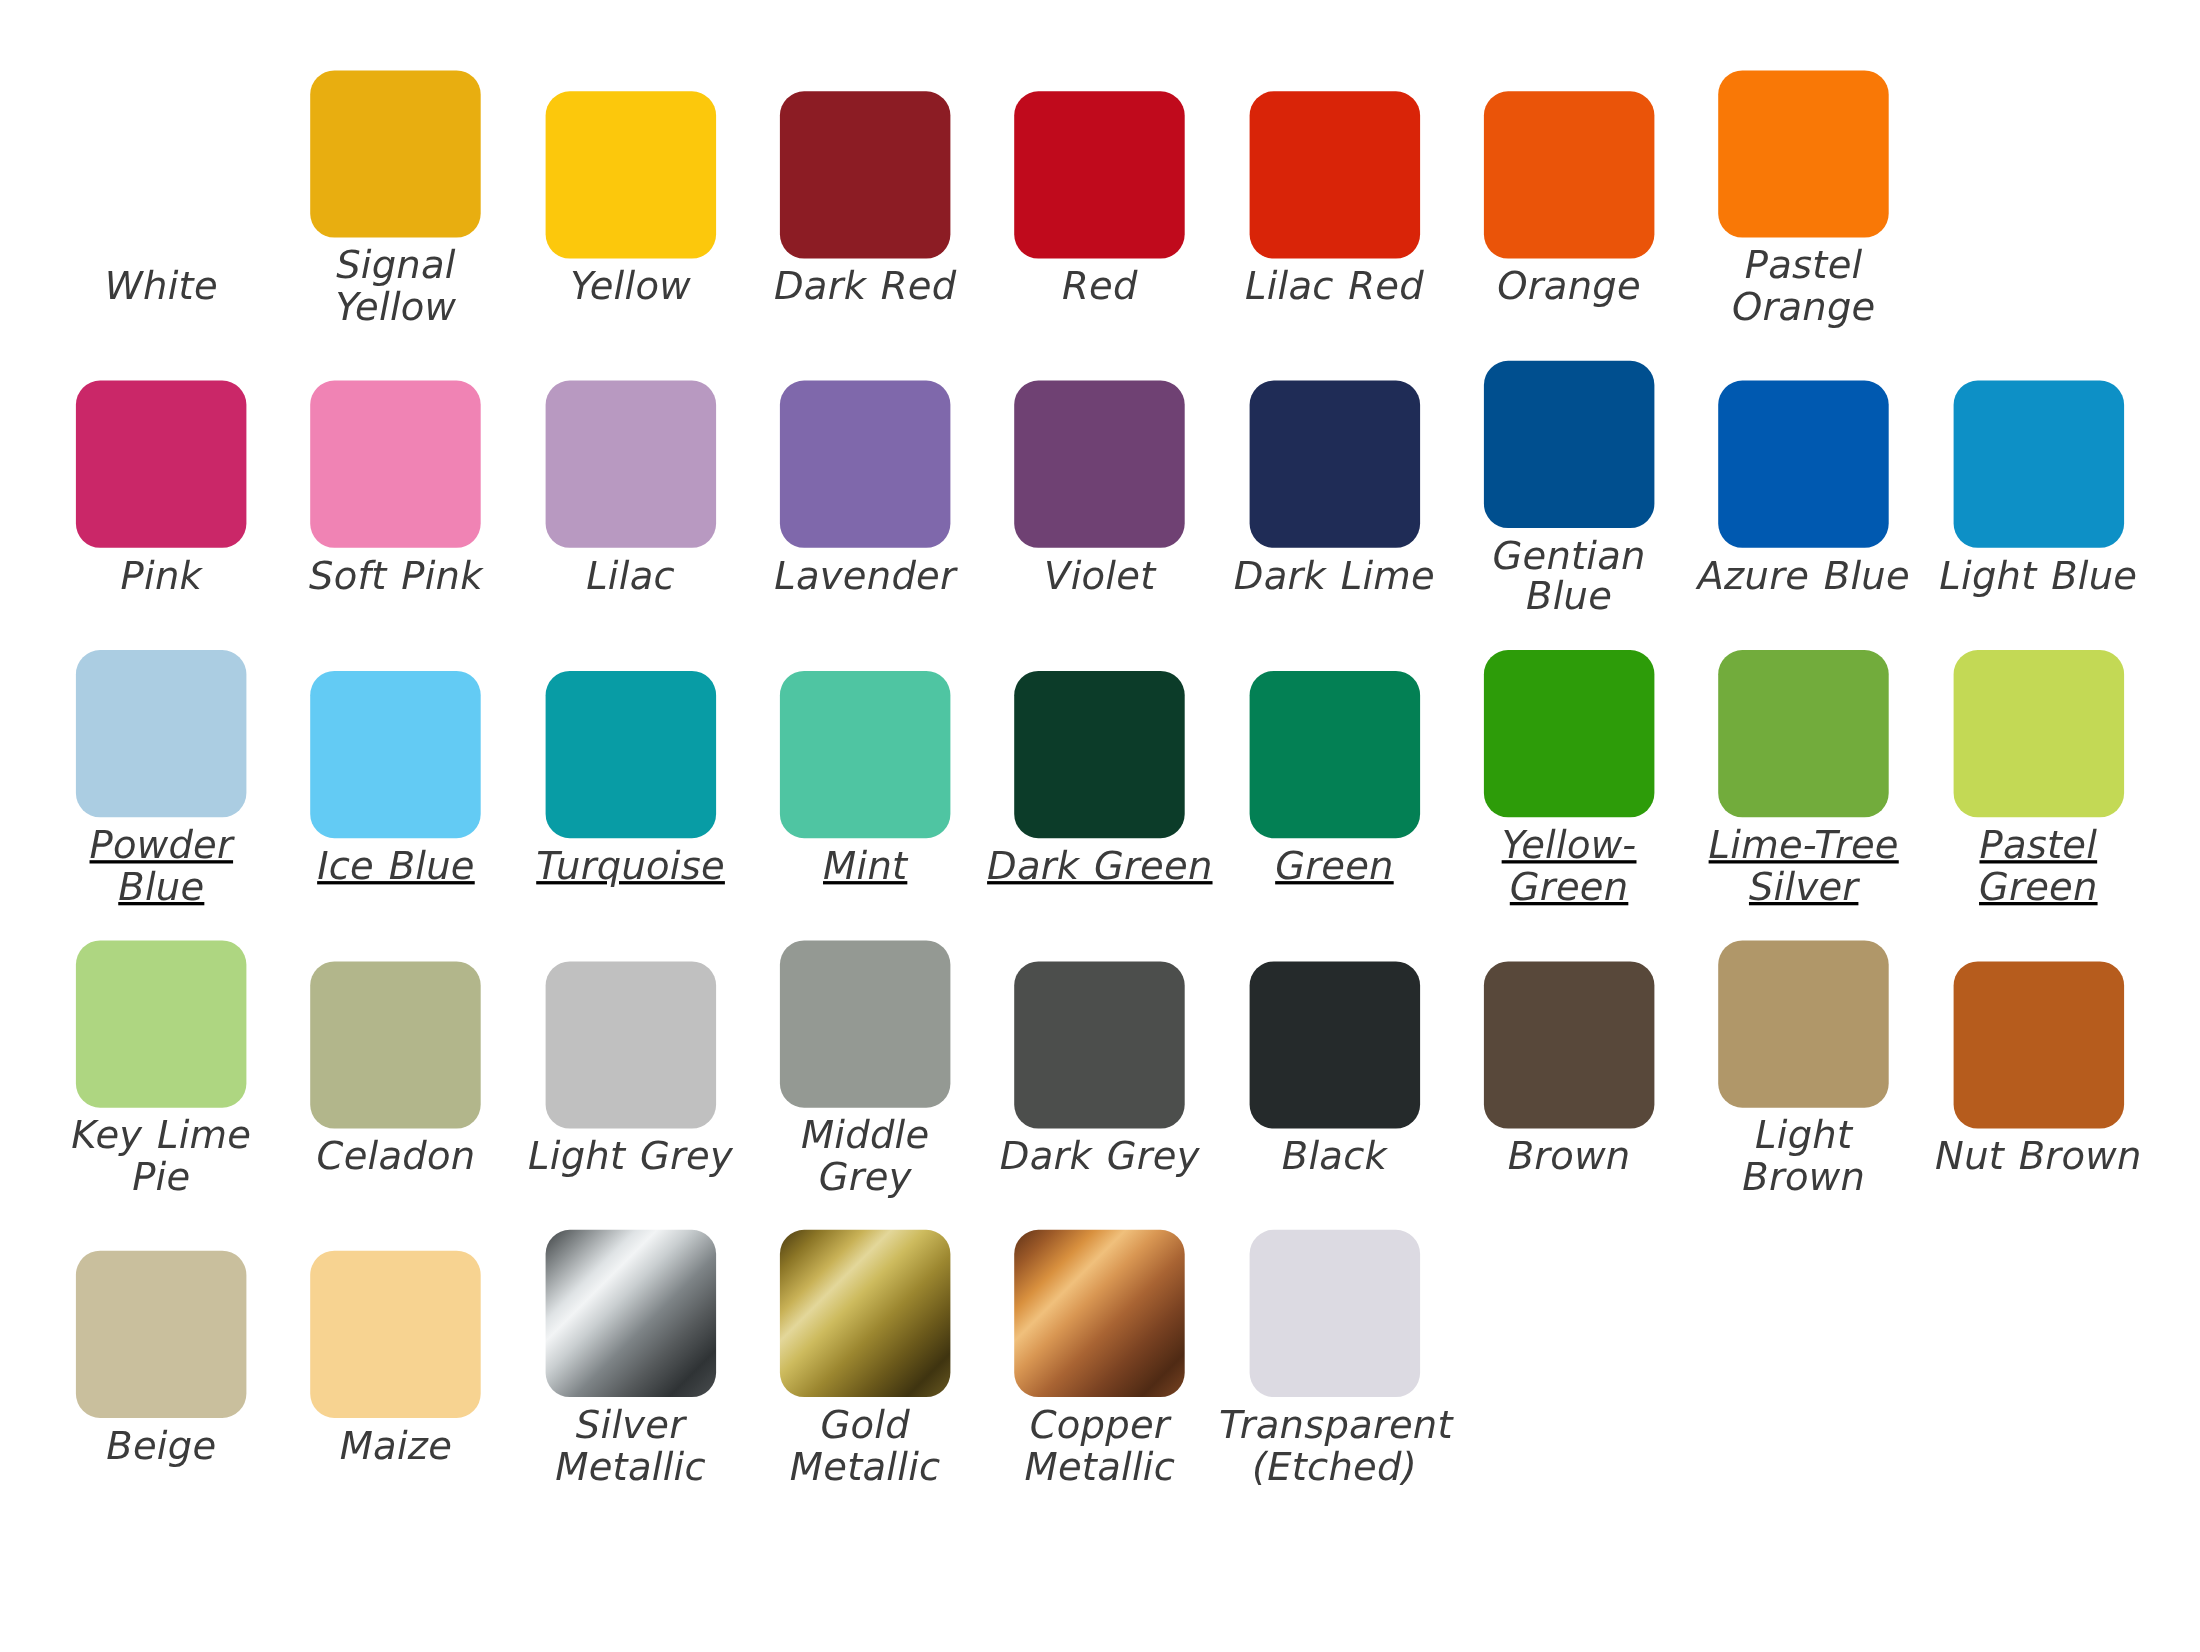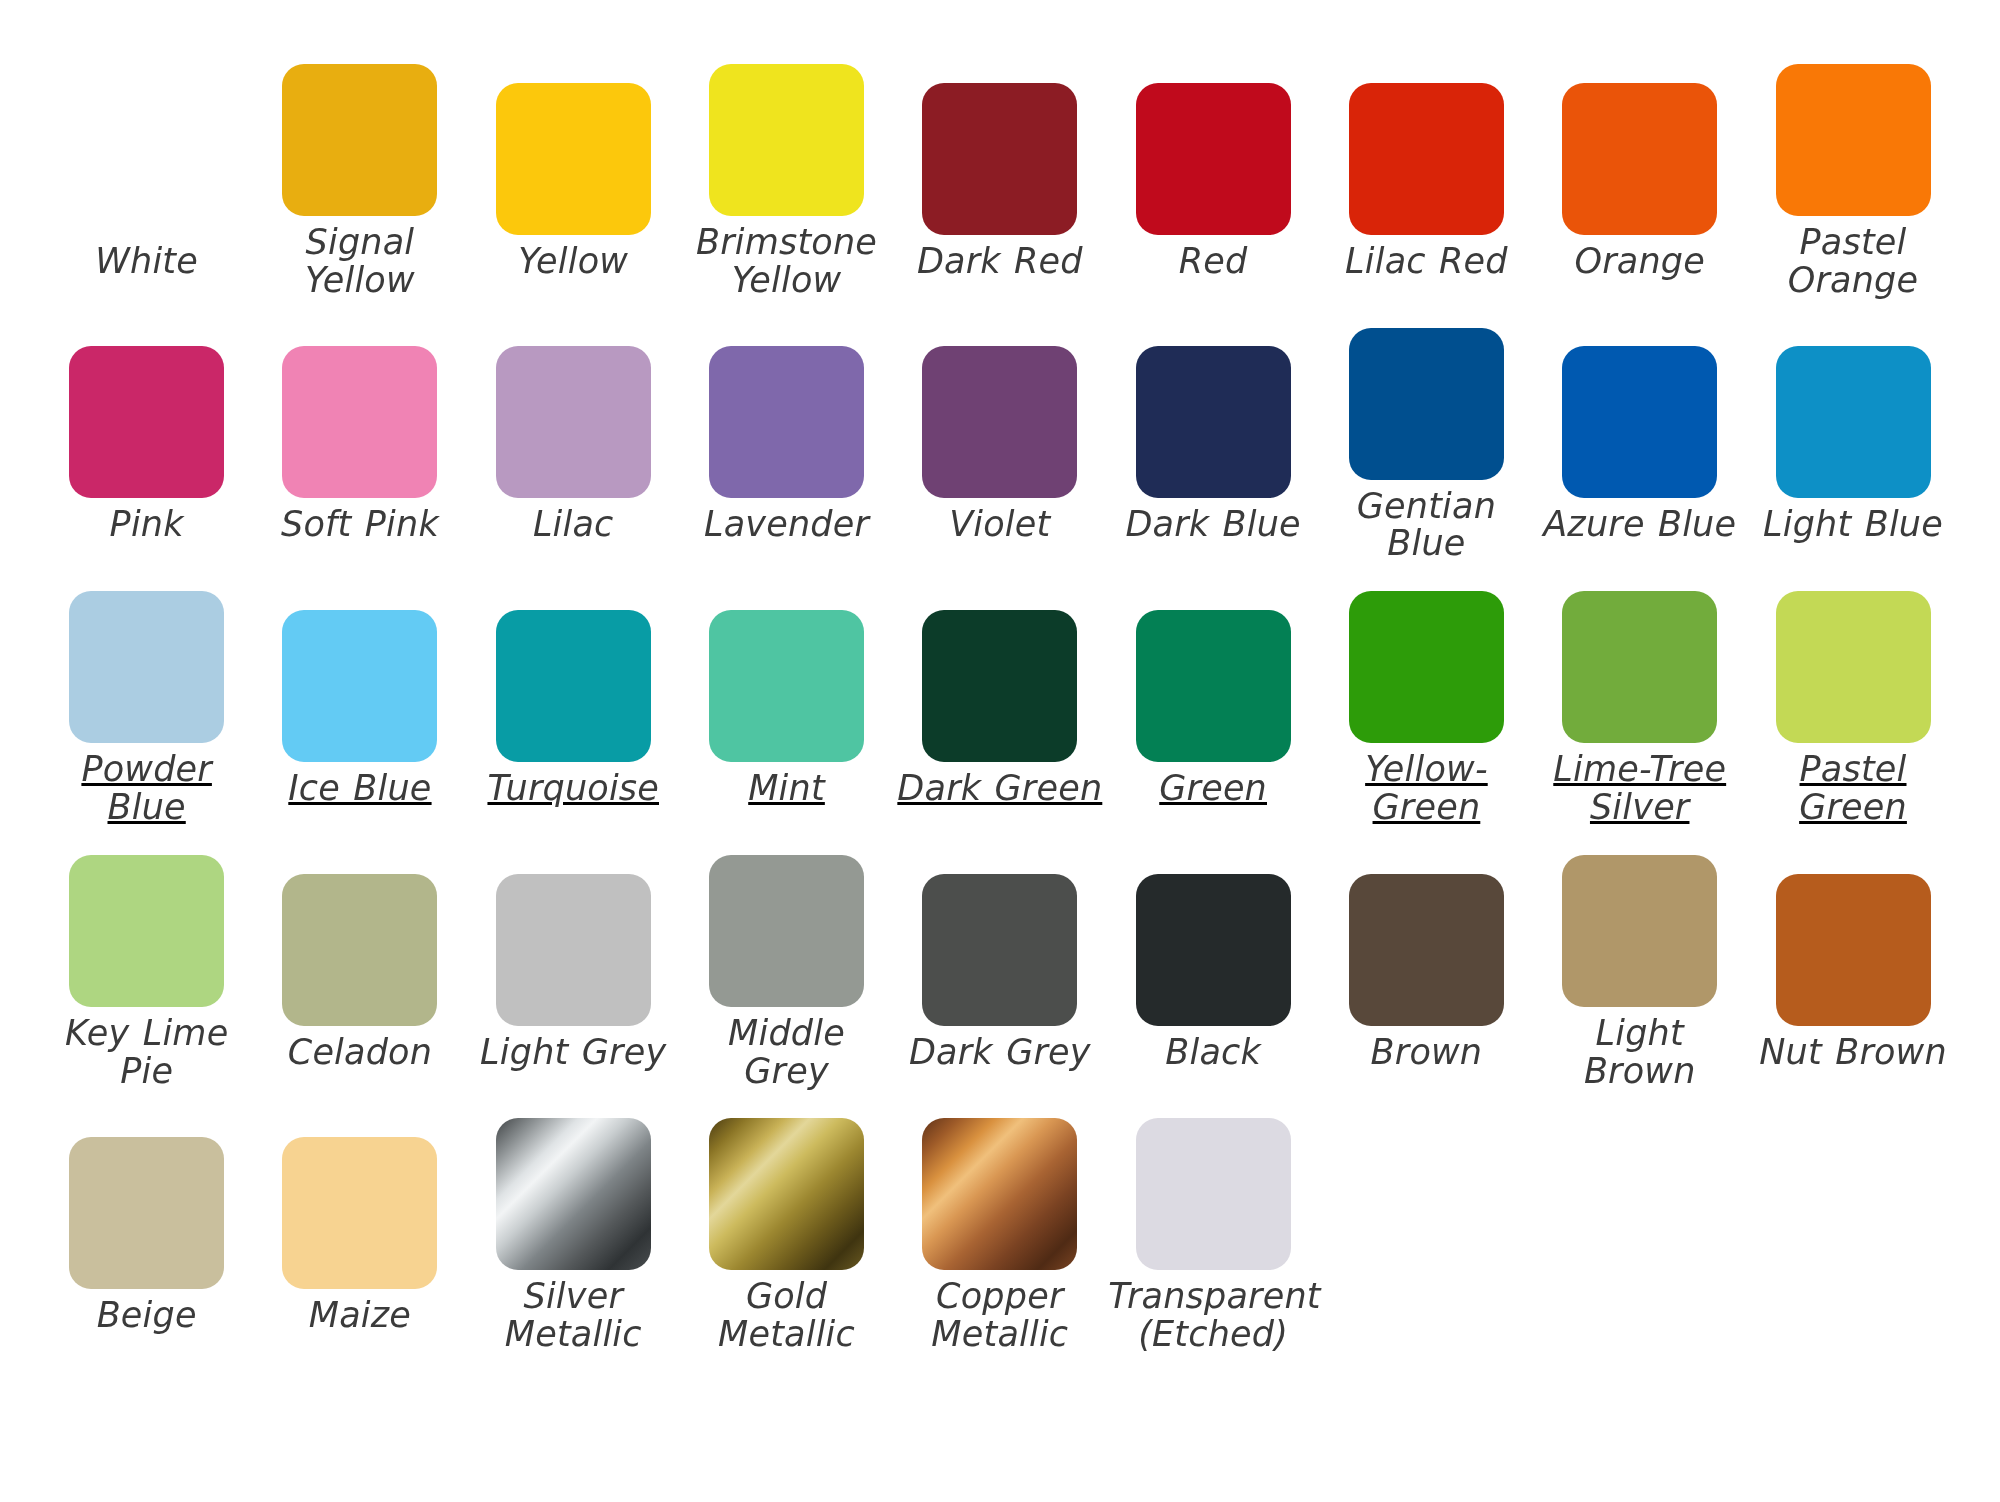--- a/index.html
+++ b/index.html
@@ -74,24 +74,20 @@
       </div>
       <div class="cell">
         <div class="swatch" style="background: rgb(232, 174, 16);"></div>
         <div class="label">Signal Yellow</div>
       </div>
       <div class="cell">
         <div class="swatch" style="background: rgb(252, 200, 12);"></div>
         <div class="label">Yellow</div>
       </div>
       <div class="cell">
-        <div class="swatch" style="background: rgb(239, 228, 30);"></div>
-        <div class="label">Brimstone Yellow</div>
-      </div>
-      <div class="cell">
         <div class="swatch" style="background: rgb(140, 28, 36);"></div>
         <div class="label">Dark Red</div>
       </div>
       <div class="cell">
         <div class="swatch" style="background: rgb(192, 10, 28);"></div>
         <div class="label">Red</div>
       </div>
       <div class="cell">
         <div class="swatch" style="background: rgb(217, 36, 8);"></div>
         <div class="label">Lilac Red</div>
@@ -121,21 +117,21 @@
       <div class="cell">
         <div class="swatch" style="background: rgb(127, 104, 171);"></div>
         <div class="label">Lavender</div>
       </div>
       <div class="cell">
         <div class="swatch" style="background: rgb(111, 65, 115);"></div>
         <div class="label">Violet</div>
       </div>
       <div class="cell">
         <div class="swatch" style="background: rgb(31, 44, 86);"></div>
-        <div class="label">Dark Blue</div>
+        <div class="label">Dark Lime</div>
       </div>
       <div class="cell">
         <div class="swatch" style="background: rgb(0, 79, 143);"></div>
         <div class="label">Gentian Blue</div>
       </div>
       <div class="cell">
         <div class="swatch" style="background: rgb(0, 89, 176);"></div>
         <div class="label">Azure Blue</div>
       </div>
       <div class="cell">

